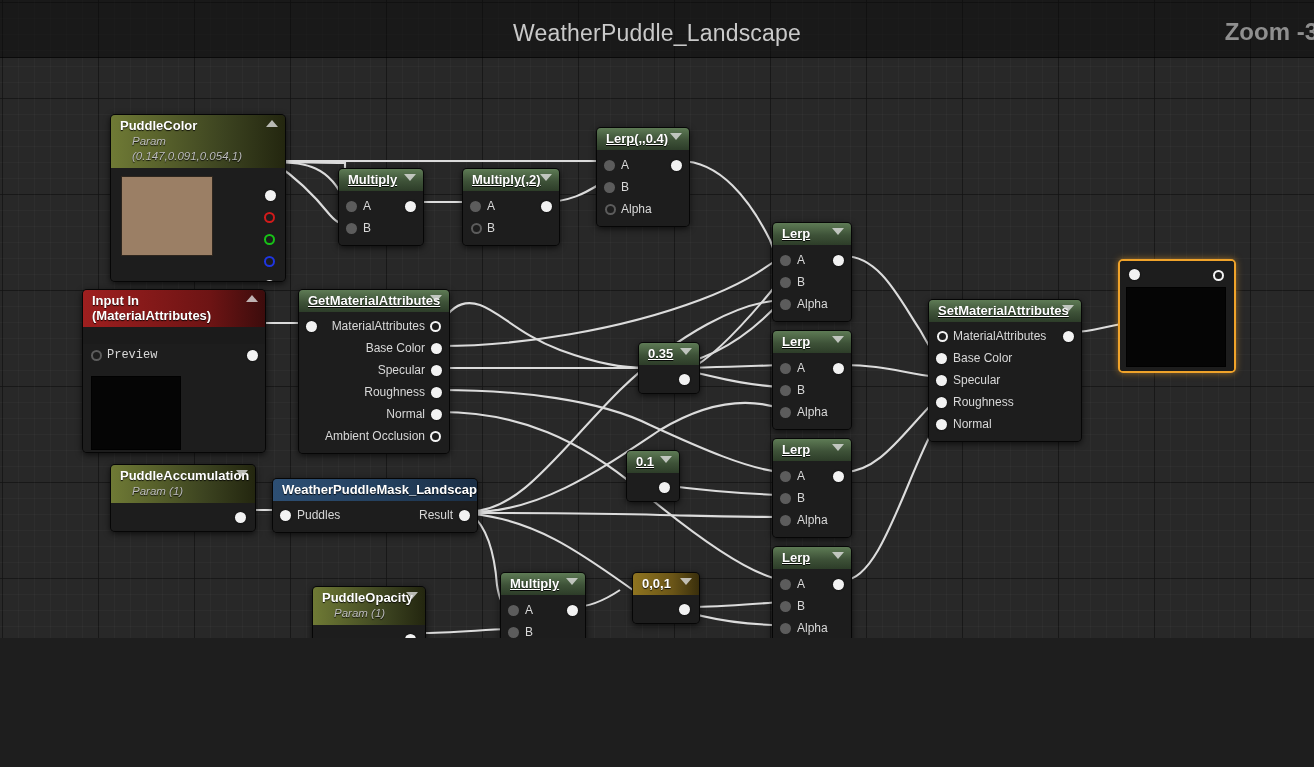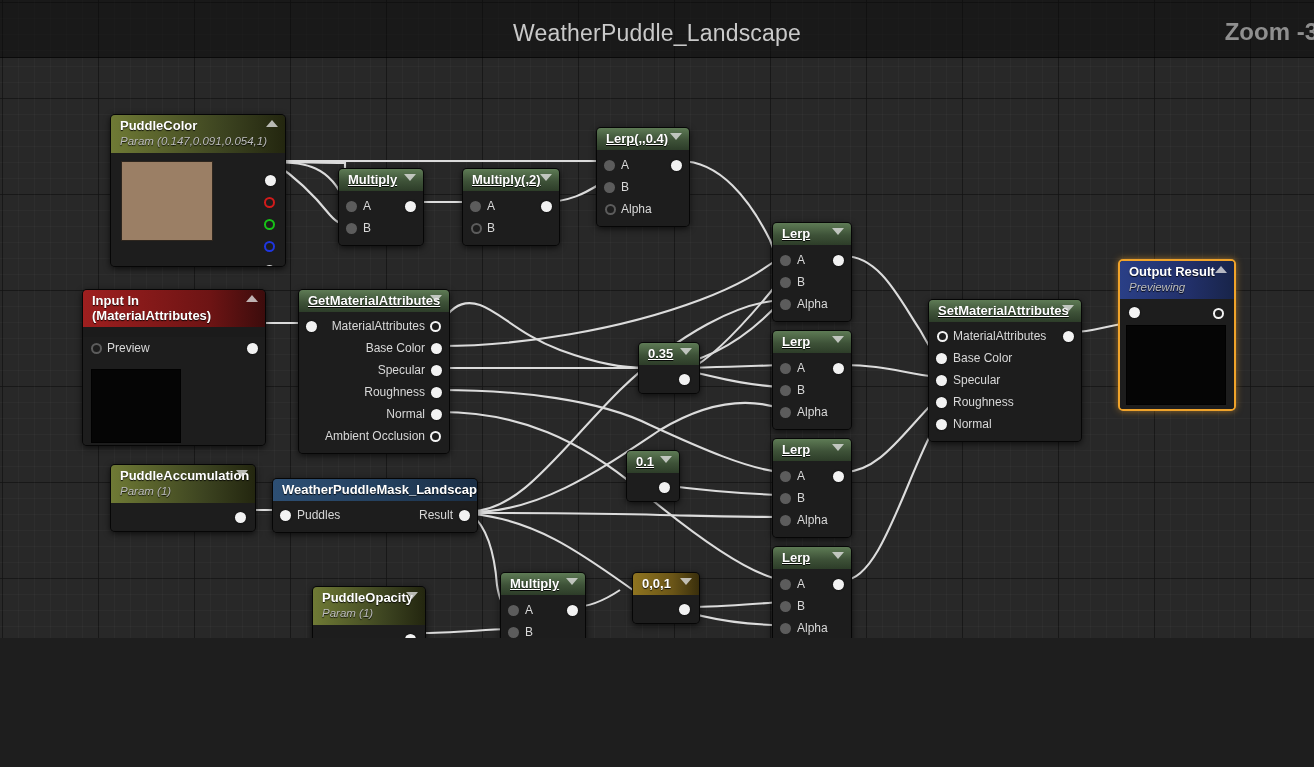--- a/index.html
+++ b/index.html
@@ -72,20 +72,21 @@
     padding:3px 9px 4px 9px;
     font-size:13px;color:#ffffff;font-weight:bold;
     text-shadow:0 1px 1px rgba(0,0,0,0.85);
     line-height:15px;
   }
   .nhead .sub{
     display:block;
     font-size:11.5px;font-weight:normal;font-style:italic;
     color:#bdbdbd;line-height:15px;
     margin-top:1px;
+    margin-left:12px;
   }
   
   .h-green{background:linear-gradient(to bottom,#5e7b55 0%,#3e5238 55%,#2d3d29 100%);text-decoration:underline;}
   .h-olive{background:linear-gradient(to right,#6f7a35 0%,#3c4320 65%,#23260f 100%);}
   .h-gold{background:linear-gradient(to right,#8f7420 0%,#6a5517 60%,#3a2f0c 100%);}
   .h-red{background:linear-gradient(to right,#9e1f1f 0%,#6d1414 70%,#3c0c0c 100%);}
   .h-blue{background:linear-gradient(to right,#2a3f86 0%,#22306a 60%,#182449 100%);}
   .h-blue2{background:linear-gradient(to right,#2d4f74 0%,#24405e 55%,#1a2e45 100%);}
 
   .nbody{position:relative;background:#1d1d1d;}
@@ -273,21 +274,21 @@
       </div>
     </div>
   </div>
 
   <div class="node" style="left:82px;top:289px;width:182px;">
     <div class="nhead h-red">
       <span>Input In (MaterialAttributes)</span>
       <span class="caret up"></span>
     </div>
     <div class="nbody" style="height:108px;">
-      <div class="row left" style="margin-top:10px;">
+      <div class="row left" style="margin-top:17px;font-family:Liberation Mono, monospace;">
         <span class="pin dimh in" style="left:8px;"></span>
         <span>Preview</span>
         <span class="pin fill out"></span>
       </div>
       <div class="preview" style="left:8px;top:32px;width:88px;height:72px;"></div>
     </div>
   </div>
 
   <div class="node" style="left:298px;top:289px;width:150px;">
     <div class="nhead h-green">
@@ -519,25 +520,20 @@
         <span>Roughness</span>
       </div>
       <div class="row left">
         <span class="pin fill in"></span>
         <span>Normal</span>
       </div>
     </div>
   </div>
 
   <div class="node sel" style="left:1118px;top:259px;width:114px;">
-    <div class="nhead h-blue">
-      <span>Output Result</span>
-      <span class="sub">Previewing</span>
-      <span class="caret up"></span>
-    </div>
     <div class="nbody" style="height:110px;">
       <span class="pin fill" style="left:9px;top:8px;margin-top:0;"></span>
       <span class="pin hollow" style="right:10px;top:9px;margin-top:0;"></span>
       <div class="preview" style="left:6px;top:26px;width:98px;height:78px;"></div>
     </div>
   </div>
 
   <div id="watermark">MATERIAL FUNCTION</div>
 
 </div>

